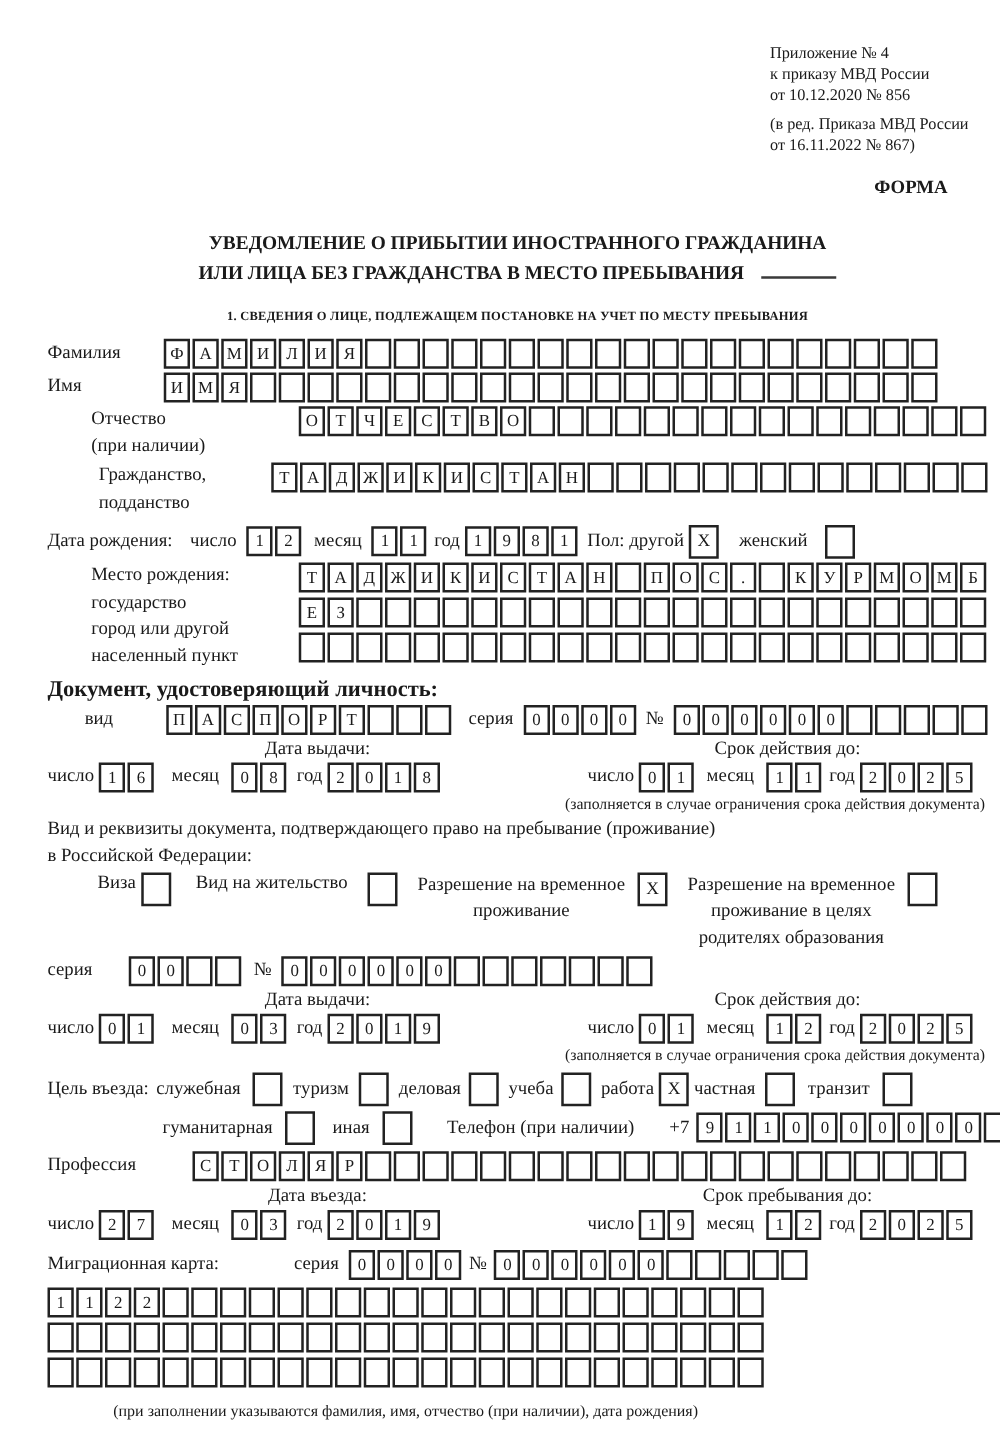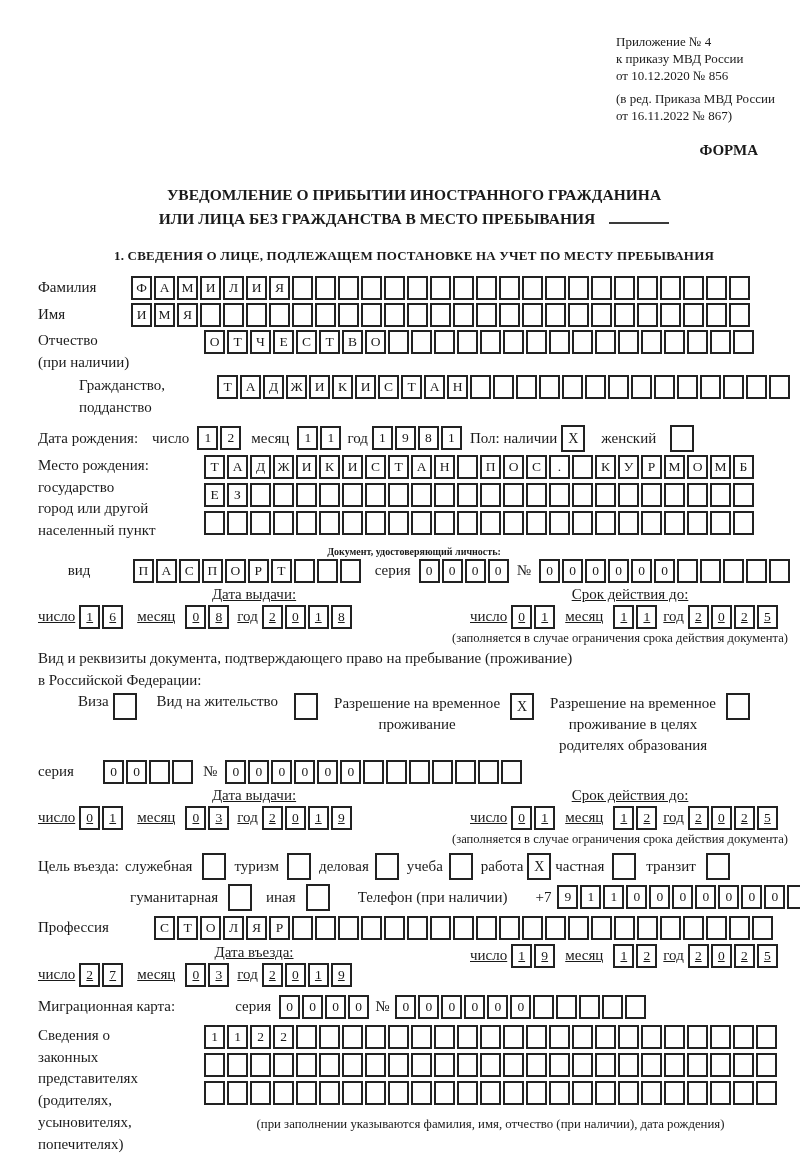--- a/index.html
+++ b/index.html
@@ -6,41 +6,41 @@
   body{width:800px;height:1163px;overflow:hidden;color:#1a1a1a;
        font-family:"Liberation Serif","DejaVu Serif",serif;font-size:15px;}
   .page{box-sizing:border-box;width:800px;height:1163px;padding:34px 10px 0 38px;position:relative;}
 
   
   .appendix{margin-left:578px;font-size:13px;line-height:1.3;}
   .appendix .part2{margin-top:6px;}
   .forma{font-weight:bold;text-align:right;padding-right:32px;margin-top:18px;font-size:15px;}
   .title{text-align:center;font-weight:bold;font-size:15.5px;line-height:1.5;margin-top:24px;}
   .blank-line{display:inline-block;width:60px;border-bottom:2px solid #3a3a3a;height:12px;margin-left:14px;}
-  .sec-heading{font-weight:bold;font-size:13px;text-align:center;margin-top:18px;letter-spacing:.2px;}
+  .sec-heading{font-weight:bold;font-size:10px;text-align:center;margin-top:18px;letter-spacing:.2px;}
 
   
   .row{display:flex;align-items:center;}
   .row.top{align-items:flex-start;}
   .cells{display:flex;gap:2px;flex:none;}
   .cell{flex:none;width:17px;height:20px;border:2px solid #222;text-align:center;
         line-height:20px;font-size:13.5px;background:#fff;}
   .box{flex:none;display:inline-block;width:20px;height:23px;border:2px solid #222;
        text-align:center;line-height:23px;font-size:14px;background:#fff;}
   .lbl{flex:none;white-space:nowrap;}
-  .lblcol{flex:none;line-height:1.45;}
+  .lblcol{flex:none;line-height:1.45;margin-left:35px;}
   .w93{width:93px;}  .w116{width:116px;} .w138{width:138px;} .w166{width:166px;} .w65{width:65px;}
   .ml4{margin-left:4px;} .ml6{margin-left:6px;} .ml8{margin-left:8px;} .ml10{margin-left:10px;}
   .ml14{margin-left:14px;} .ml16{margin-left:16px;} .ml20{margin-left:20px;} .ml28{margin-left:28px;}
   .ml60{margin-left:60px;}
   .mt2{margin-top:2px;justify-content:flex-end;} .mt3{margin-top:3px;} .mt4{margin-top:4px;} .mt5{margin-top:5px;}
   .mt6{margin-top:6px;} .mt8{margin-top:8px;} .mt12{margin-top:12px;}
 
-  .doc-heading{font-weight:bold;text-align:center;font-size:10px;margin-top:4px;}
-  .twocol{display:flex;text-decoration:underline;}
+  .doc-heading{font-weight:bold;text-align:left;font-size:18px;margin-top:4px;}
+  .twocol{display:flex;}
   .col-l{width:432px;flex:none;}
   .col-r{flex:1;}
   .dt-head{text-align:center;font-size:15px;margin-bottom:2px;}
   .footnote-r{font-size:12.6px;text-align:right;padding-right:2px;margin-top:2px;}
   .opt-txt{flex:none;text-align:center;line-height:1.4;white-space:nowrap;}
   .opts{align-items:flex-start;justify-content:center;}
   .legal{display:flex;align-items:flex-start;}
   .legal-cells{flex:none;}
   .footnote-c{font-size:12.8px;text-align:center;margin-top:12px;}
 </style>
@@ -213,21 +213,21 @@
         <span class="cell">1</span>
         <span class="cell">1</span>
       </span>
     <span class="lbl ml6">год</span>
     <span class="cells ml4">
         <span class="cell">1</span>
         <span class="cell">9</span>
         <span class="cell">8</span>
         <span class="cell">1</span>
       </span>
-    <span class="lbl ml8">Пол: наличии</span>
+    <span class="lbl ml8">Пол: другой</span>
     <span class="box ml4">X</span>
     <span class="lbl ml16">женский</span>
     <span class="box ml14"></span>
   </div>
 
   <div class="row top mt3">
     <div class="lblcol w166">
       <div>Место рождения:</div>
       <div>государство</div>
       <div>город или другой</div>
@@ -587,20 +587,21 @@
         <span class="lbl ml8">год</span>
         <span class="cells ml4">
             <span class="cell">2</span>
             <span class="cell">0</span>
             <span class="cell">1</span>
             <span class="cell">9</span>
           </span>
       </div>
     </div>
     <div class="col-r">
+      <div class="dt-head">Срок пребывания до:</div>
       <div class="row">
         <span class="lbl">число</span>
         <span class="cells ml4">
             <span class="cell">1</span>
             <span class="cell">9</span>
           </span>
         <span class="lbl ml10">месяц</span>
         <span class="cells ml10">
             <span class="cell">1</span>
             <span class="cell">2</span>
@@ -635,28 +636,20 @@
         <span class="cell">0</span>
         <span class="cell"></span>
         <span class="cell"></span>
         <span class="cell"></span>
         <span class="cell"></span>
         <span class="cell"></span>
       </span>
   </div>
 
   <div class="legal mt6">
-    <div class="lblcol w166">
-      <div>Сведения о</div>
-      <div>законных</div>
-      <div>представителях</div>
-      <div>(родителях,</div>
-      <div>усыновителях,</div>
-      <div>попечителях)</div>
-    </div>
     <div class="legal-cells">
       <div class="cells">
           <span class="cell">1</span>
           <span class="cell">1</span>
           <span class="cell">2</span>
           <span class="cell">2</span>
           <span class="cell"></span>
           <span class="cell"></span>
           <span class="cell"></span>
           <span class="cell"></span>

